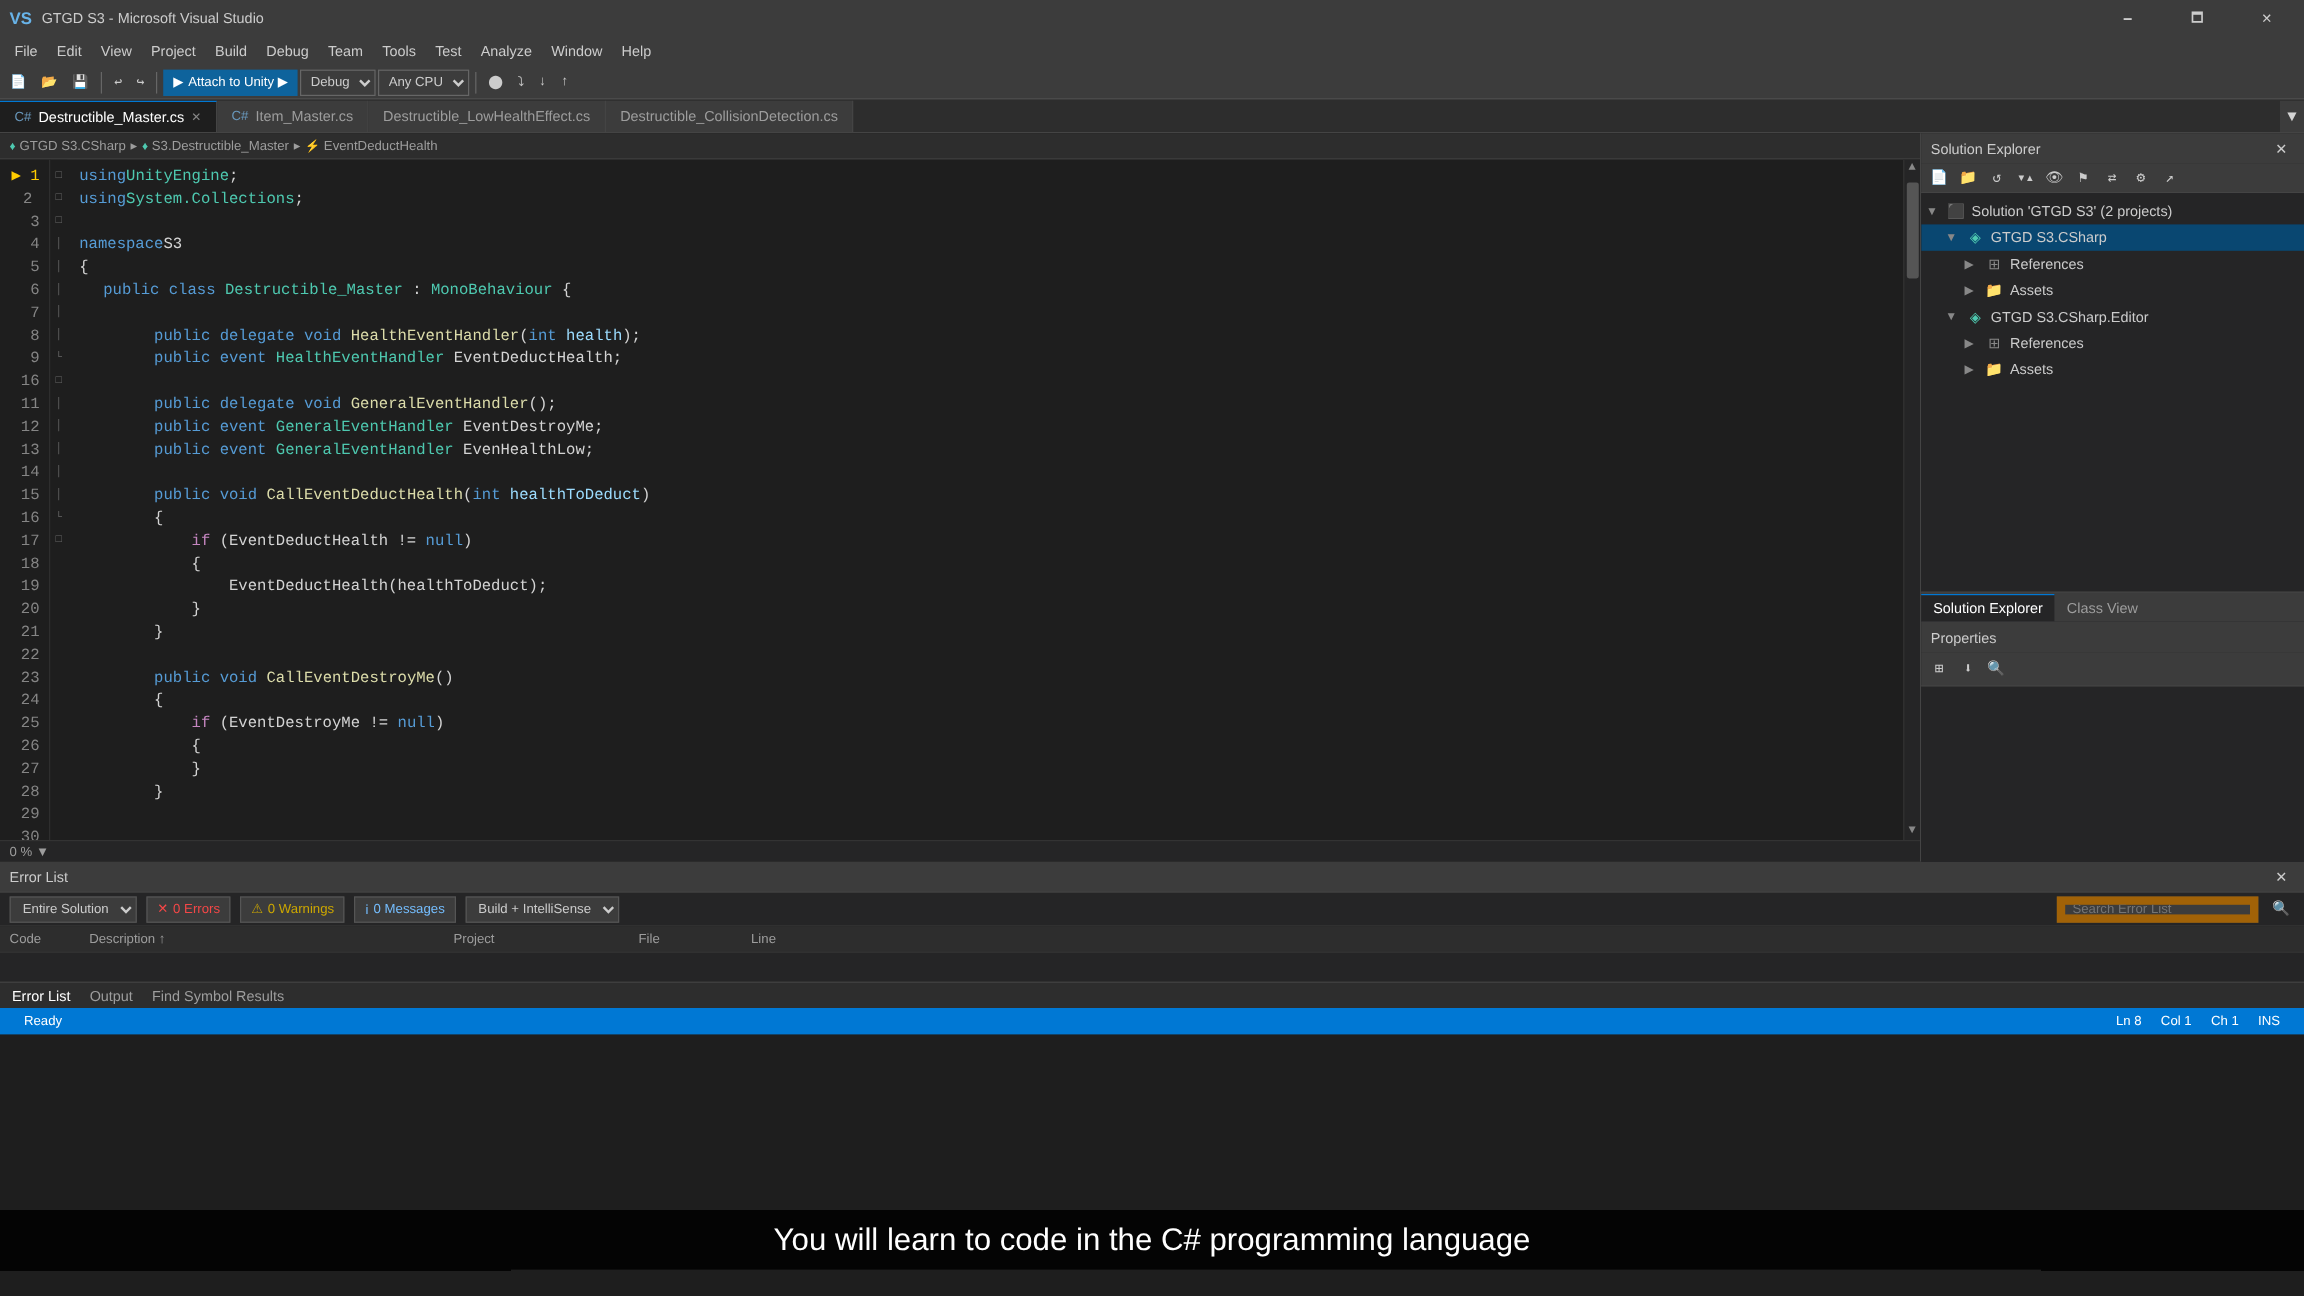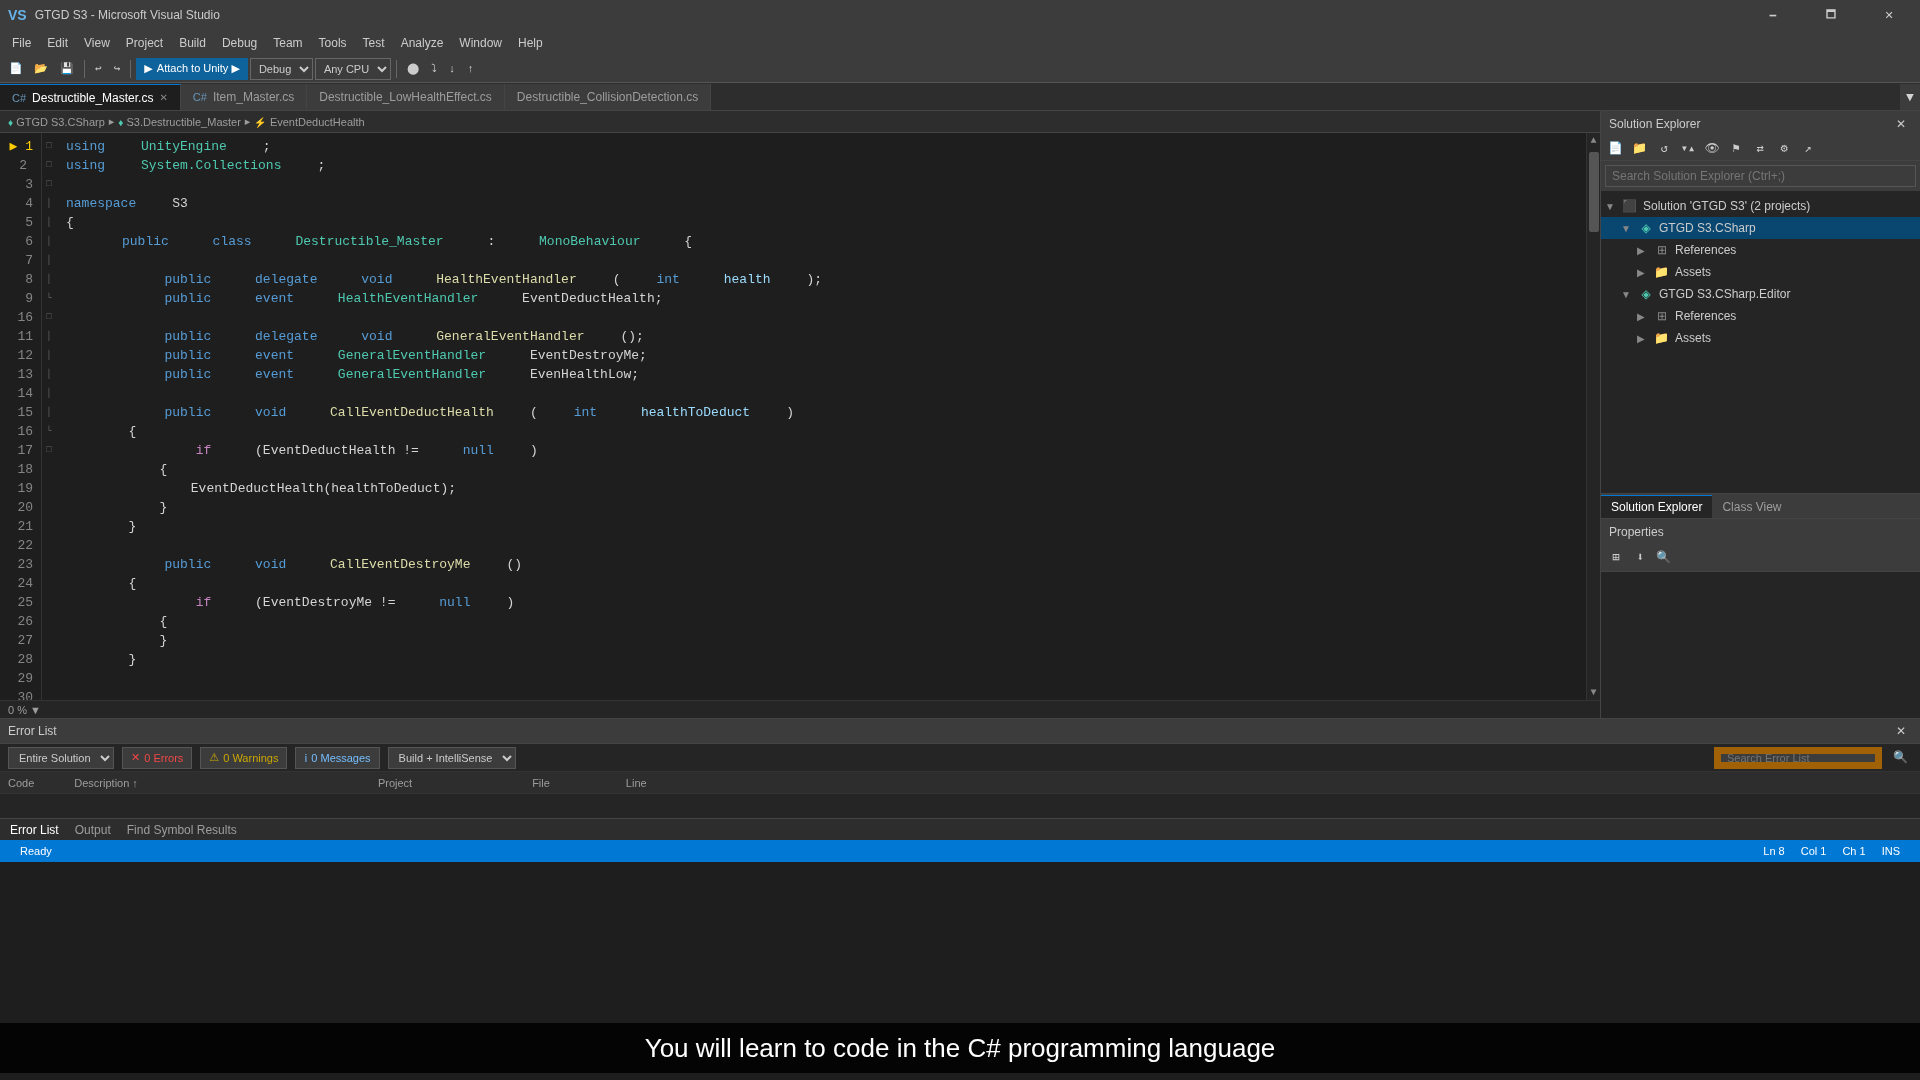--- a/index.html
+++ b/index.html
@@ -59,21 +59,21 @@
     }
 
     
     #code-editor { flex: 1; display: flex; overflow: hidden; background: #1e1e1e; }
     #line-numbers {
       width: 42px; background: #1e1e1e; color: #858585; font-size: 13px;
       padding: 4px 0; text-align: right; padding-right: 8px; line-height: 19px;
       user-select: none; border-right: 1px solid #333;
     }
     #code-content { flex: 1; padding: 4px 0 4px 10px; line-height: 19px; overflow: auto; }
-    .code-line { display: flex; align-items: center; min-height: 19px; white-space: pre; gap: 36px; }
+    .code-line { display: flex; align-items: center; min-height: 19px; white-space: pre; }
 
     
     .kw { color: #569cd6; }
     .kw2 { color: #c586c0; }
     .type { color: #4ec9b0; }
     .method { color: #dcdcaa; }
     .param { color: #9cdcfe; }
     .ns { color: #4ec9b0; }
     .punct { color: #d4d4d4; }
 
@@ -143,21 +143,21 @@
     #status-bar {
       height: 22px; background: #0078d4; display: flex; align-items: center;
       padding: 0 20px; font-size: 11px; color: #ffffff; font-family: 'Segoe UI', sans-serif;
       justify-content: space-between;
     }
     #status-bar-left { display: flex; gap: 16px; align-items: center; }
     #status-bar-right { display: flex; gap: 16px; align-items: center; }
 
     
     #subtitle-bar {
-      position: fixed; bottom: 7px; left: 0; width: 1920px; height: 50px;
+      position: fixed; bottom: 22px; left: 0; width: 1920px; height: 50px;
       background: rgba(0,0,0,0.85); display: flex; align-items: center; justify-content: center;
       font-family: 'Arial', sans-serif; font-size: 26px; color: #ffffff;
       z-index: 999;
     }
   </style>
 </head>
 <body>
 
 <div id="title-bar">
   <div id="title-bar-left">
@@ -379,23 +379,20 @@
       <div class="se-btn">📁</div>
       <div class="se-btn">↺</div>
       <div class="se-btn">▾▴</div>
       <div class="se-btn">👁</div>
       <div class="se-btn">⚑</div>
       <div class="se-btn">⇄</div>
       <div class="se-btn">⚙</div>
       <div class="se-btn">↗</div>
     </div>
 
-    <div id="search-box-container">
-      <input type="text" id="search-box-se" placeholder="Search Solution Explorer (Ctrl+;)" style="">
-    </div>
 
     <div id="tree-view" style="flex:1; overflow:auto; background:#252526;">
 
       <div class="tree-item" style="padding-left:4px;">
         <span class="tree-arrow">▼</span>
         <span class="tree-icon" style="color:#e8c85a;">⬛</span>
         <span>Solution 'GTGD S3' (2 projects)</span>
       </div>
 
       <div class="tree-item selected" style="padding-left:20px;">

